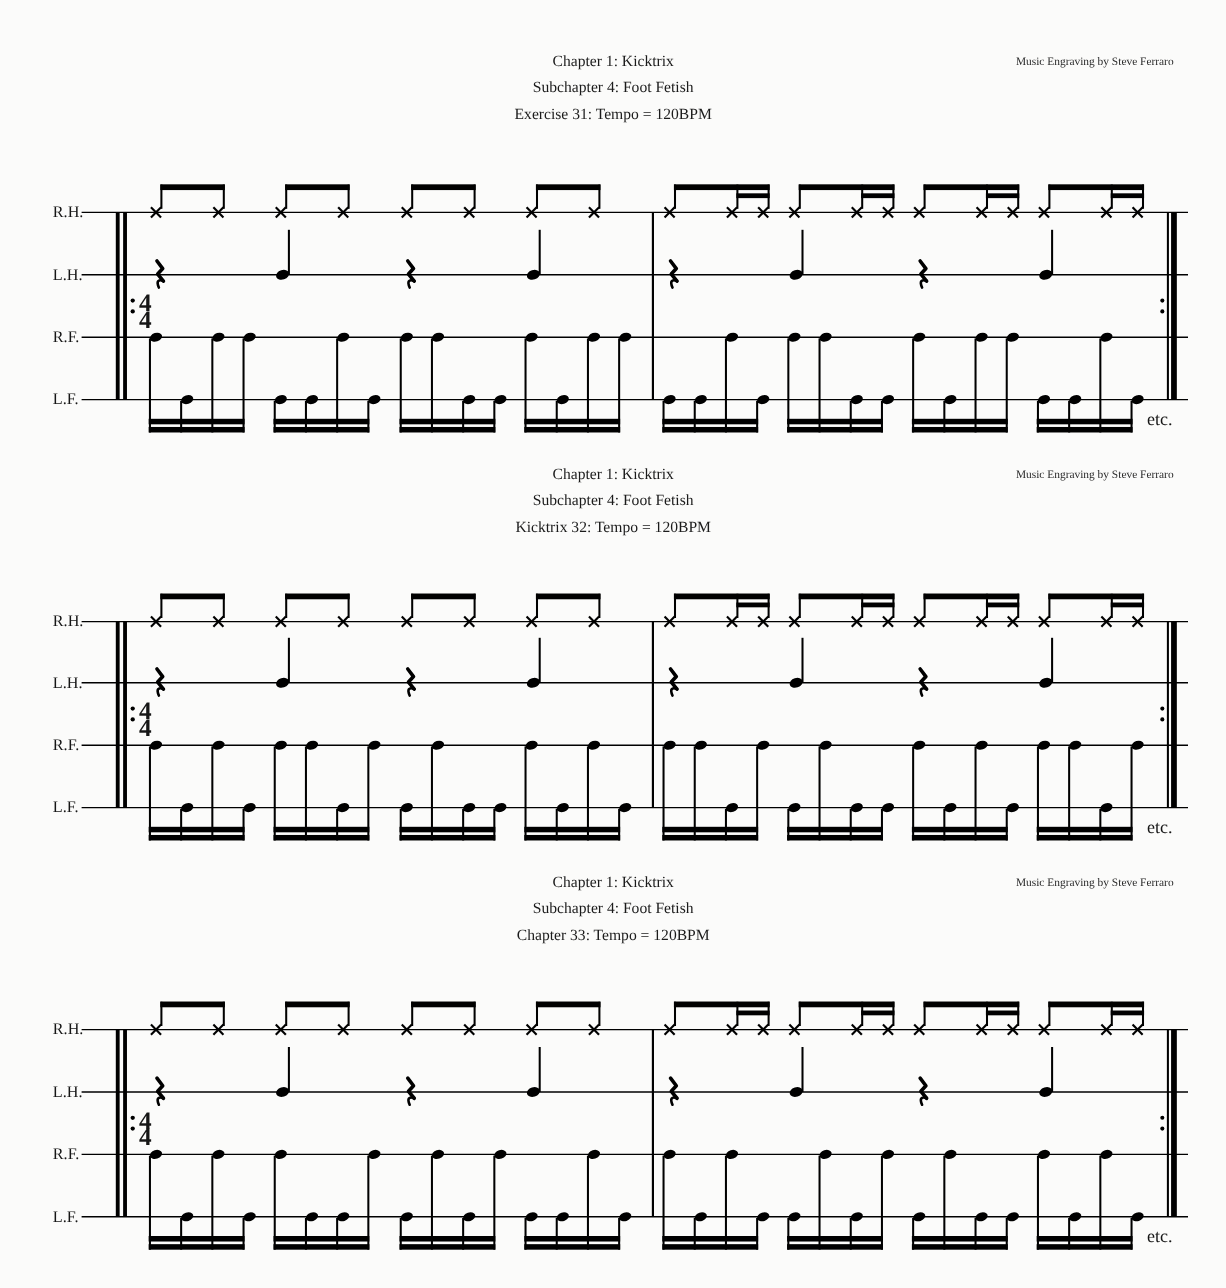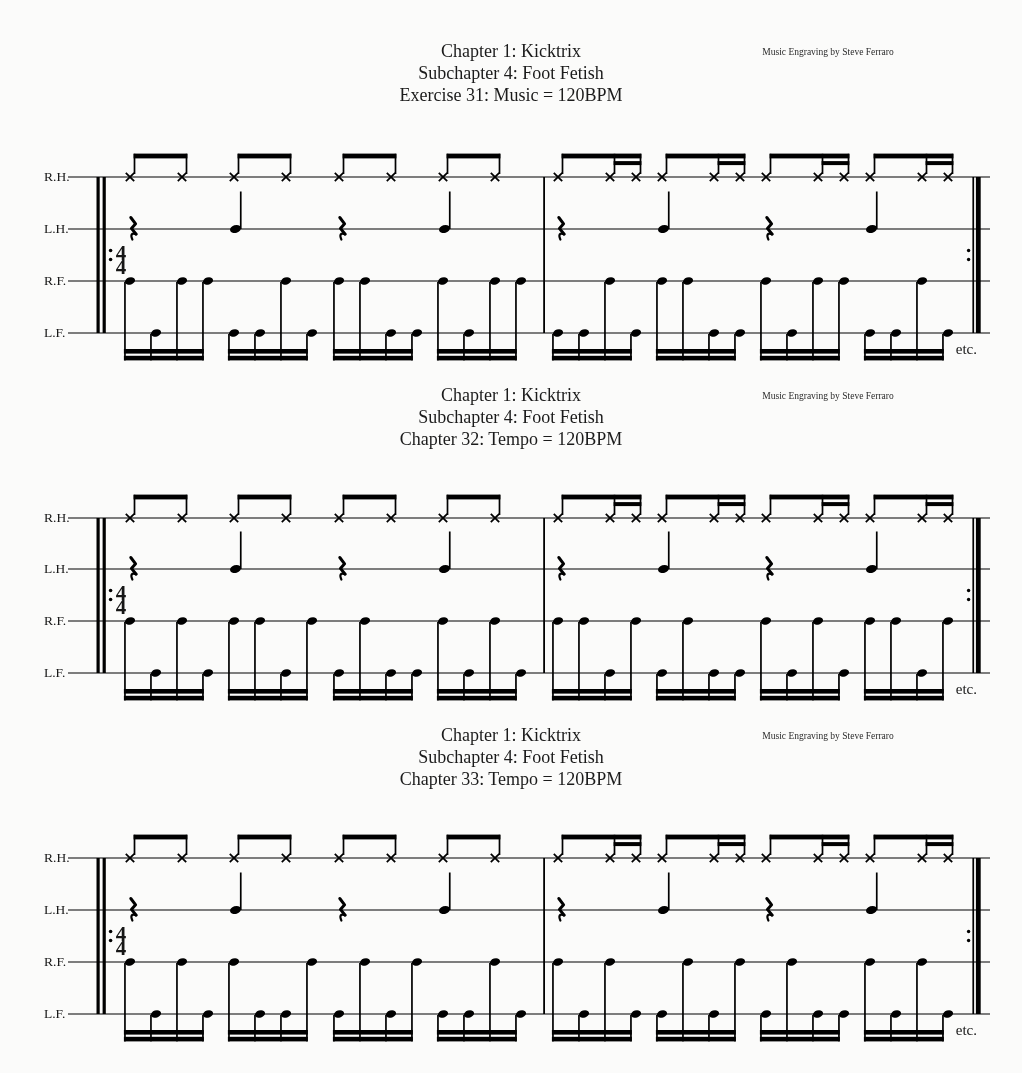--- a/index.html
+++ b/index.html
@@ -5,38 +5,38 @@
   html,body{margin:0;padding:0;}
   body{
     width:1022px;height:1073px;
     background:#fbfbfa;
     font-family:"Liberation Serif","DejaVu Serif",serif;
     color:#161616;
   }
   #page{position:relative;width:1022px;height:1073px;overflow:hidden;}
   .titles{
     position:absolute;left:0;width:1022px;
-    text-align:center;font-size:18px;line-height:22px;color:#1b1b1b;
+    text-align:center;font-size:13px;line-height:22px;color:#1b1b1b;
   }
   .credit{
     position:absolute;right:44px;width:300px;
-    text-align:center;font-size:9.5px;color:#2a2a2a;font-family:Liberation Serif, serif;
+    text-align:right;font-size:9.5px;color:#2a2a2a;font-family:Liberation Serif, serif;
   }
   svg.system{position:absolute;left:0;width:1022px;display:block;}
 </style>
 </head>
 <body>
 
 <div id="page">
 
   <section>
     <div class="titles" style="top:40px">
       <div>Chapter 1: Kicktrix</div>
       <div>Subchapter 4: Foot Fetish</div>
-      <div>Exercise 31: Music = 120BPM</div>
+      <div>Exercise 31: Tempo = 120BPM</div>
     </div>
     <div class="credit" style="top:47px">Music Engraving by Steve Ferraro</div>
     <svg class="system" viewBox="0 122 1022 259" style="top: 122px; height: 259px;">
         <line x1="68" y1="177" x2="990" y2="177" stroke="#000000" stroke-width="1.15"></line>
         <text x="44" y="181" font-size="13.5" font-family="&quot;Liberation Serif&quot;,&quot;DejaVu Serif&quot;,serif" font-weight="normal" text-anchor="start" fill="#161616">R.H.</text>
         <line x1="68" y1="229" x2="990" y2="229" stroke="#000000" stroke-width="1.15"></line>
         <text x="44" y="233" font-size="13.5" font-family="&quot;Liberation Serif&quot;,&quot;DejaVu Serif&quot;,serif" font-weight="normal" text-anchor="start" fill="#161616">L.H.</text>
         <line x1="68" y1="281" x2="990" y2="281" stroke="#000000" stroke-width="1.15"></line>
         <text x="44" y="285" font-size="13.5" font-family="&quot;Liberation Serif&quot;,&quot;DejaVu Serif&quot;,serif" font-weight="normal" text-anchor="start" fill="#161616">R.F.</text>
         <line x1="68" y1="333" x2="990" y2="333" stroke="#000000" stroke-width="1.15"></line>
@@ -269,21 +269,21 @@
           <rect x="863.9" y="349" width="79.89999999999998" height="4.6" fill="#000000"></rect>
           <rect x="863.9" y="355.8" width="79.89999999999998" height="4.6" fill="#000000"></rect>
         </g>
       </svg>
   </section>
 
   <section>
     <div class="titles" style="top:384px">
       <div>Chapter 1: Kicktrix</div>
       <div>Subchapter 4: Foot Fetish</div>
-      <div>Chapter 32: Tempo = 120BPM</div>
+      <div>Kicktrix 32: Tempo = 120BPM</div>
     </div>
     <div class="credit" style="top:391px">Music Engraving by Steve Ferraro</div>
     <svg class="system" viewBox="0 463 1022 258" style="top: 463px; height: 258px;">
         <line x1="68" y1="518" x2="990" y2="518" stroke="#000000" stroke-width="1.15"></line>
         <text x="44" y="522" font-size="13.5" font-family="&quot;Liberation Serif&quot;,&quot;DejaVu Serif&quot;,serif" font-weight="normal" text-anchor="start" fill="#161616">R.H.</text>
         <line x1="68" y1="569" x2="990" y2="569" stroke="#000000" stroke-width="1.15"></line>
         <text x="44" y="573" font-size="13.5" font-family="&quot;Liberation Serif&quot;,&quot;DejaVu Serif&quot;,serif" font-weight="normal" text-anchor="start" fill="#161616">L.H.</text>
         <line x1="68" y1="621" x2="990" y2="621" stroke="#000000" stroke-width="1.15"></line>
         <text x="44" y="625" font-size="13.5" font-family="&quot;Liberation Serif&quot;,&quot;DejaVu Serif&quot;,serif" font-weight="normal" text-anchor="start" fill="#161616">R.F.</text>
         <line x1="68" y1="673" x2="990" y2="673" stroke="#000000" stroke-width="1.15"></line>

